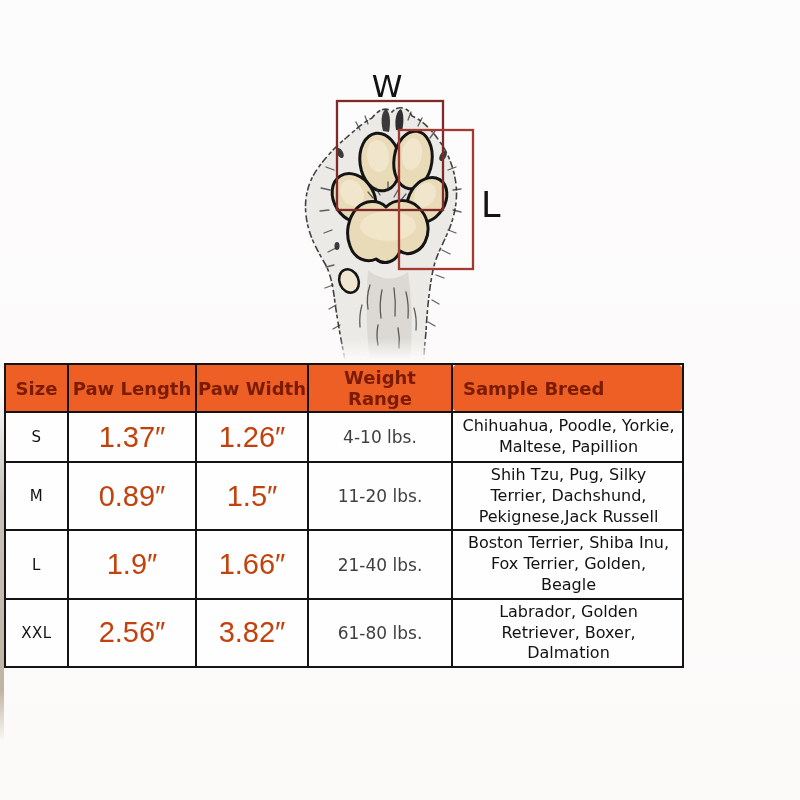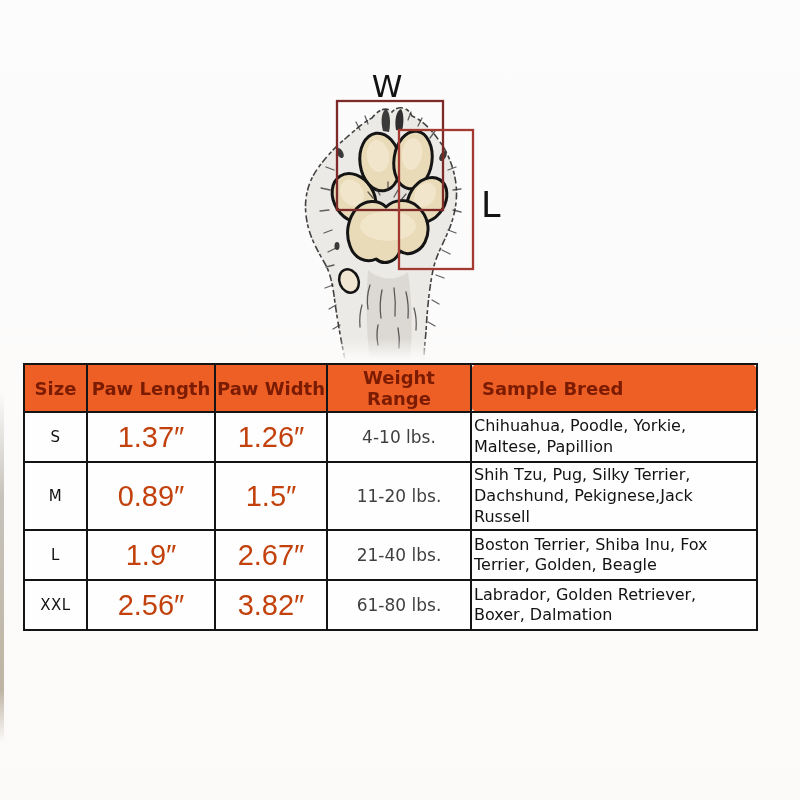--- a/index.html
+++ b/index.html
@@ -12,21 +12,21 @@
   
   .edge-strip{
     position:absolute;left:0;top:392px;width:4px;height:350px;
     background:linear-gradient(180deg,rgba(176,176,174,0),#b5b0a6 30%,#ab9d87 85%,rgba(171,157,135,0));
     opacity:.75;
   }
   .paw-wrap{position:absolute;left:250px;top:50px;width:300px;height:310px;}
   .paw-wrap svg{display:block;width:300px;height:310px;}
 
   .sizetable{
-    position:absolute;left:23px;top:363px;width:735px;
+    position:absolute;left:4px;top:363px;width:680px;
     border-collapse:collapse;table-layout:fixed;
     background:#fefefe;
     border:2px solid var(--table-border,#141414);
   }
   .sizetable th,.sizetable td{
     border:2px solid var(--table-border,#141414);
     padding:0;overflow:hidden;
   }
   .sizetable thead tr{height:48px;}
   .sizetable tbody tr{height:50px;}
@@ -35,21 +35,21 @@
     color:var(--header-text,#7a1b02);
     font-size:18px;font-weight:bold;text-align:center;
   }
   .sizetable th.breed-h{text-align:left;padding-left:10px;border-radius:7px;}
   td.c-size{font-size:15px;text-align:center;letter-spacing:.5px;color:#121212;}
   td.c-measure{
     font-family:"Liberation Sans",sans-serif;
     font-size:29px;text-align:center;color:#c2410c;
   }
   td.c-weight{font-size:17px;text-align:center;color:#404040;}
-  td.c-breed{font-size:16px;text-align:left;padding:2px 6px 2px 2px;line-height:1.3;color:#121212;}
+  td.c-breed{font-size:16px;text-align:center;padding:2px 6px 2px 8px;line-height:1.3;color:#121212;}
 </style>
 </head>
 <body>
 
 <div class="canvas">
 
   <div class="edge-strip"></div>
 
   <div class="paw-wrap">
     <svg viewBox="0 0 300 310" xmlns="http://www.w3.org/2000/svg">
@@ -173,21 +173,21 @@
       <tr>
         <td class="c-size">M</td>
         <td class="c-measure">0.89″</td>
         <td class="c-measure">1.5″</td>
         <td class="c-weight">11-20 lbs.</td>
         <td class="c-breed">Shih Tzu, Pug, Silky Terrier, Dachshund, Pekignese,Jack Russell</td>
       </tr>
       <tr>
         <td class="c-size">L</td>
         <td class="c-measure">1.9″</td>
-        <td class="c-measure">2.67″</td>
+        <td class="c-measure">1.66″</td>
         <td class="c-weight">21-40 lbs.</td>
         <td class="c-breed">Boston Terrier, Shiba Inu, Fox Terrier, Golden, Beagle</td>
       </tr>
       <tr>
         <td class="c-size">XXL</td>
         <td class="c-measure">2.56″</td>
         <td class="c-measure">3.82″</td>
         <td class="c-weight">61-80 lbs.</td>
         <td class="c-breed">Labrador, Golden Retriever, Boxer, Dalmation</td>
       </tr>

